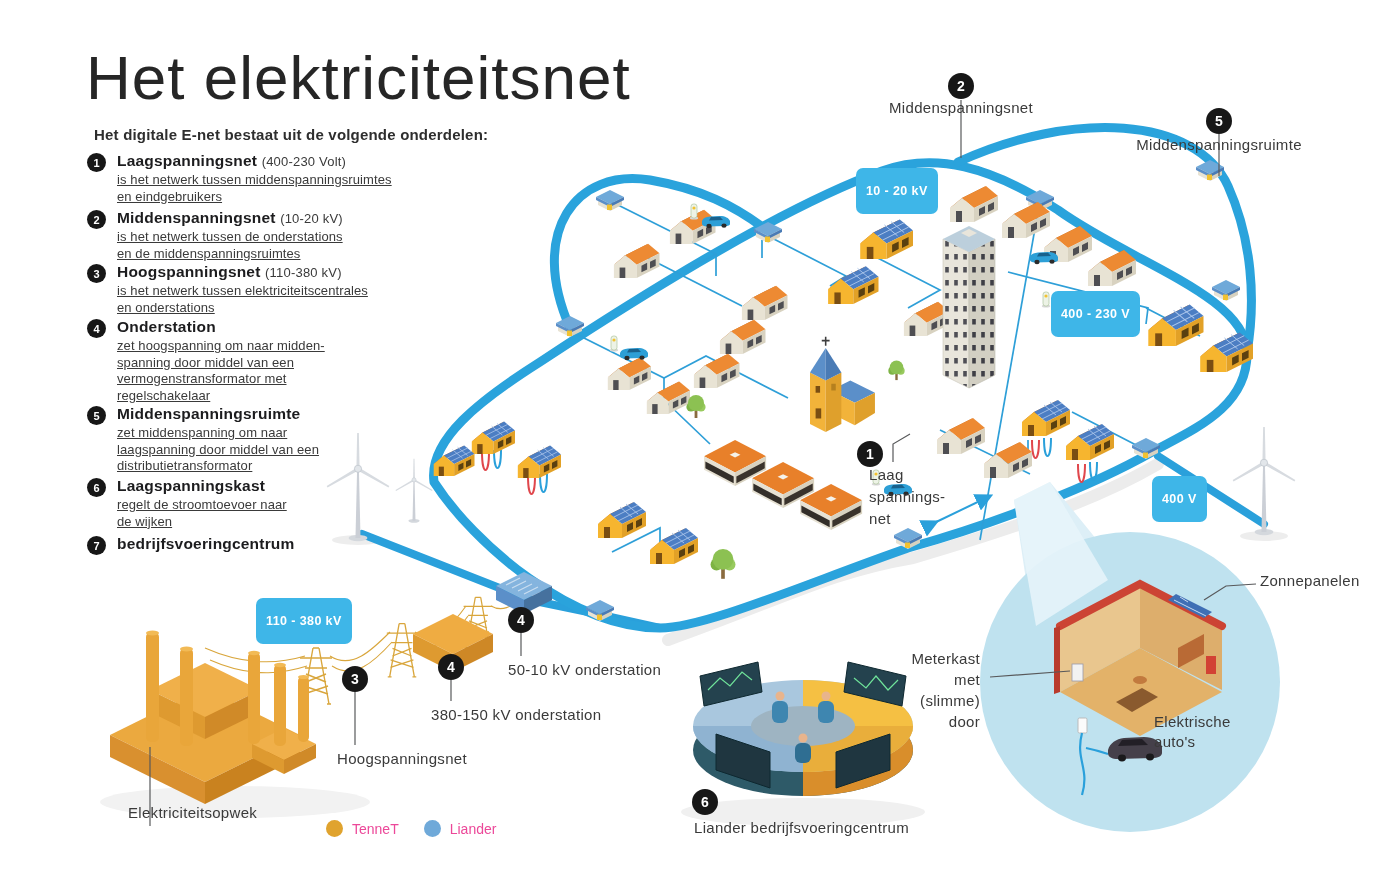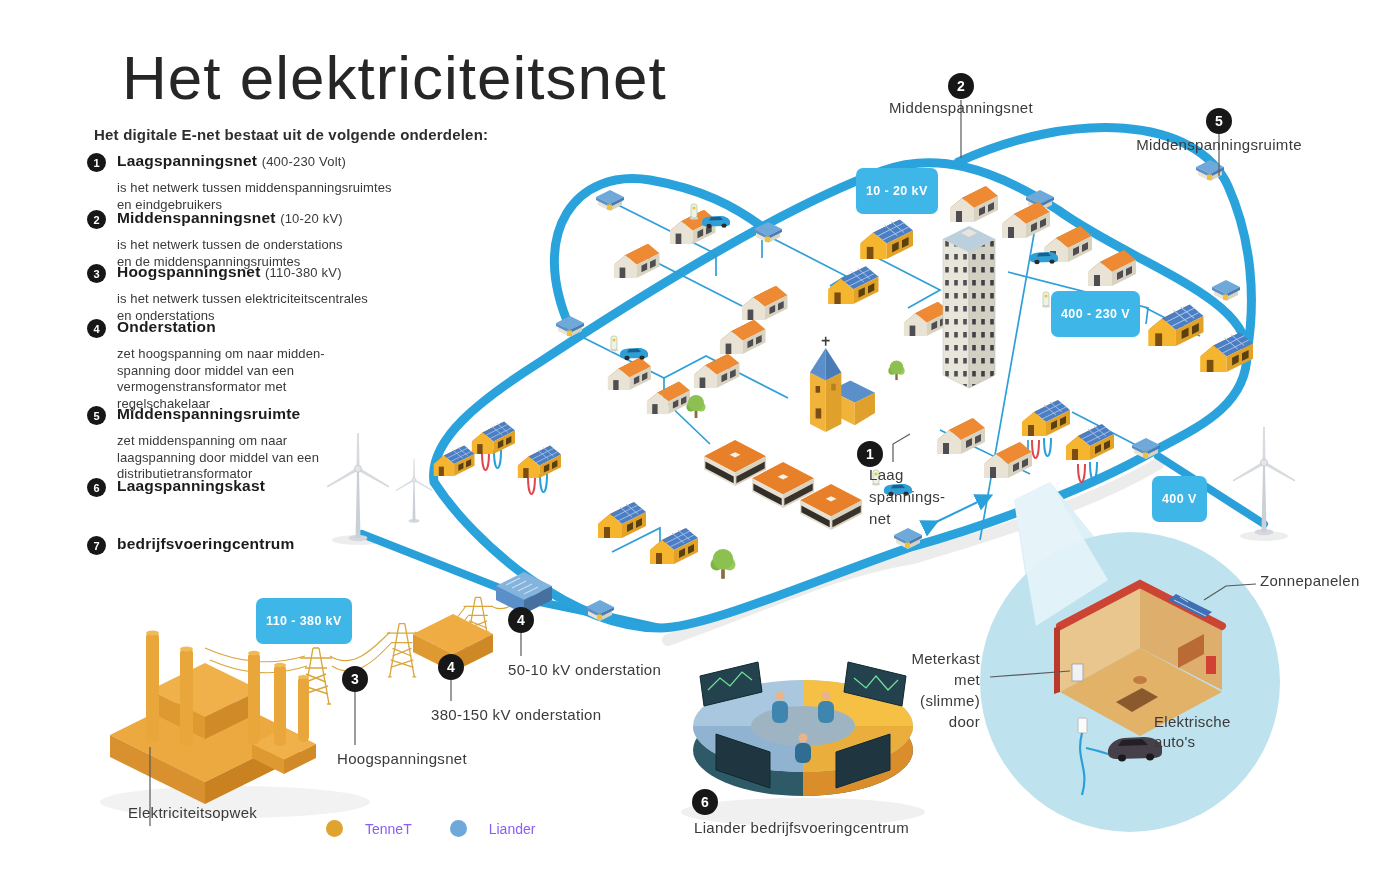--- a/index.html
+++ b/index.html
@@ -1,33 +1,33 @@
 <!DOCTYPE html>
 <html><head>
 <meta charset="utf-8">
 <style>
   html,body{margin:0;padding:0;background:#fff;}
   .stage{position:relative;width:1379px;height:885px;background:#ffffff;overflow:hidden;
          font-family:"Liberation Sans",sans-serif;color:#3a3a3a;}
   .scene{position:absolute;left:0;top:0;width:1379px;height:885px;}
-  .title{position:absolute;left:86px;top:42px;font-size:62px;font-weight:300;letter-spacing:1px;color:#262626;margin-left:36px;}
+  .title{position:absolute;left:86px;top:42px;font-size:62px;font-weight:300;letter-spacing:1px;color:#262626;}
   .subtitle{position:absolute;left:94px;top:126px;font-size:15px;font-weight:600;color:#2e2e2e;letter-spacing:.2px;}
   .li{position:absolute;left:87px;width:345px;display:flex;gap:11px;}
   .nbub{flex:0 0 19px;width:19px;height:19px;border-radius:50%;background:#171717;color:#fff;
         font-size:11px;font-weight:bold;display:flex;align-items:center;justify-content:center;margin-top:1px;}
   .lihead{font-size:15.5px;font-weight:bold;color:#1c1c1e;letter-spacing:.2px;}
   .paren{font-size:13px;font-weight:normal;color:#3a3a3a;margin-top:11px;}
-  .desc{font-size:13px;color:#3a3a3a;line-height:1.28;white-space:pre-line;margin-top:10px;letter-spacing:.1px;}
+  .desc{font-size:13px;color:#3a3a3a;line-height:1.28;white-space:pre-line;margin-top:2px;letter-spacing:.1px;text-decoration:underline;}
   .mk{position:absolute;width:26px;height:26px;border-radius:50%;background:#171717;color:#fff;
       font-size:14px;font-weight:bold;display:flex;align-items:center;justify-content:center;}
   .pill{position:absolute;background:#3EB6E8;color:#fff;font-weight:bold;font-size:12.5px;
         padding:16px 10px;border-radius:7px;letter-spacing:.4px;white-space:nowrap;}
   .maplabel{position:absolute;font-size:15px;color:#3a3a3a;letter-spacing:.3px;line-height:1.45;}
   .pre{white-space:pre-line;}
-  .legend{position:absolute;left:326px;top:820px;display:flex;align-items:center;gap:22px;font-size:14px;color:#8b5cf6;}
+  .legend{position:absolute;left:326px;top:820px;display:flex;align-items:center;gap:9px;font-size:14px;color:#ec4899;}
   .dot{width:17px;height:17px;border-radius:50%;display:inline-block;}
 </style>
 </head>
 <body>
 
 <div class="stage">
 
 <svg class="scene" viewBox="0 0 1379 885">
   <defs>
     <marker id="arr" markerWidth="9" markerHeight="9" refX="5" refY="4.5" orient="auto">
@@ -406,20 +406,22 @@
         <div class="lihead"><span>Middenspanningsruimte</span></div>
   <div class="desc">zet middenspanning om naar
 laagspanning door middel van een
 distributietransformator</div>
       </div>
 </div>
 <div class="li" style="top:477px">
   <div class="nbub">6</div>
   <div>
         <div class="lihead"><span>Laagspanningskast</span></div>
+  <div class="desc">regelt de stroomtoevoer naar
+de wijken</div>
       </div>
 </div>
 <div class="li" style="top:535px">
   <div class="nbub">7</div>
   <div>
         <div class="lihead"><span>bedrijfsvoeringcentrum</span></div>
       </div>
 </div>
 
 <div class="pill" style="left:856px;top:168px">10 - 20 kV</div>

